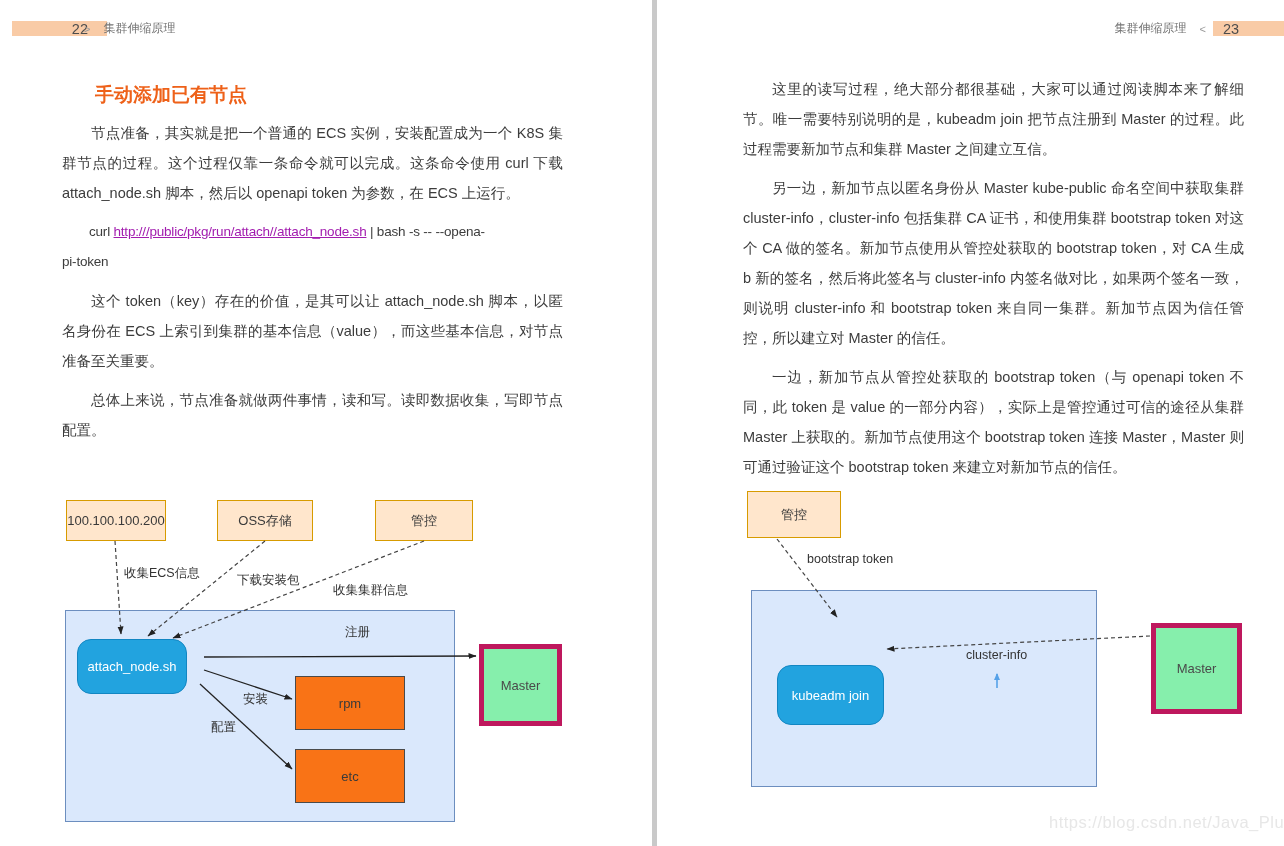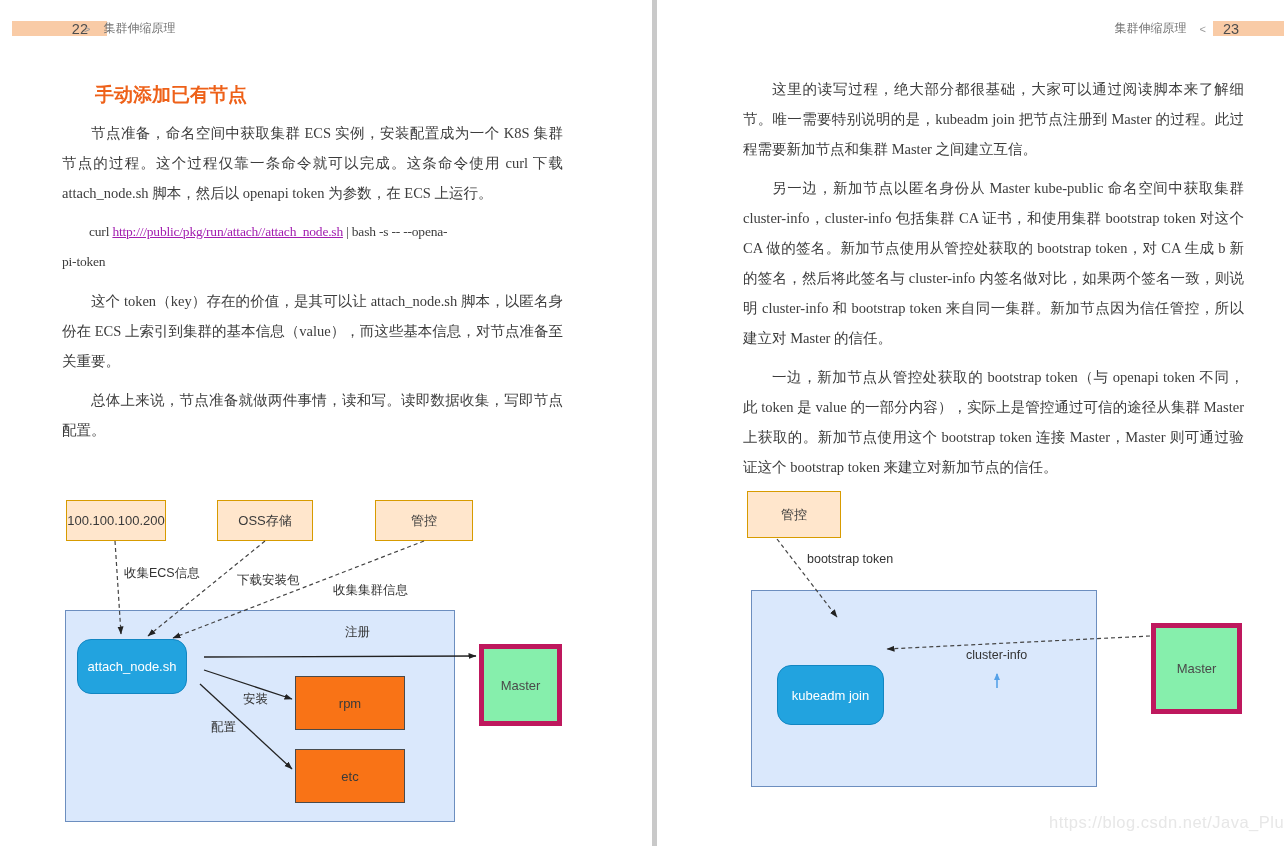--- a/index.html
+++ b/index.html
@@ -13,21 +13,21 @@
   .crumb{position:absolute;top:21px;height:15px;display:flex;align-items:center;gap:13px;
          font-size:12px;color:#737373;}
   .crumb-left{left:84px;}
   .crumb-right{left:1100px;width:106px;justify-content:flex-end;}
   .crumb .sep{color:#9a9a9a;font-size:11px;}
   
   .heading{position:absolute;left:95px;top:82px;font-size:19px;font-weight:bold;color:#ee6119;}
   .bodytext{position:absolute;font-size:14.5px;line-height:30px;text-align:justify;color:#3c3c3c;}
   .body-left{left:62px;top:118px;width:501px;}
   .body-right{left:743px;top:74px;width:501px;}
-  .bodytext p{margin:0 0 9px 0;text-indent:2em;font-family:Liberation Serif, serif;}
+  .bodytext p{margin:0 0 9px 0;text-indent:2em;}
   .cmd{font-size:13.5px;letter-spacing:-0.2px;}
   .link{color:#a21caf;text-decoration:underline;margin-top:36px;}
   
   .n{position:absolute;display:flex;align-items:center;justify-content:center;box-sizing:border-box;
      font-size:13px;color:#3a3a3a;background:#fff;text-align:center;}
   .orange{background:#ffe6cc;border:1px solid #d79b00;}
   .bluebox{background:#dae8fc;border:1px solid #6c8ebf;}
   .azure{background:#22a3df;border:1px solid #1286c2;border-radius:14px;color:#ffffff;font-size:13px;}
   .gray{background:#86efac;border:5px solid #be185d;color:#4a4a4a;margin-top:33px;}
   .plain{background:#f97316;border:1px solid #4a4a4a;}
@@ -61,21 +61,21 @@
       <span>22</span>
     </div>
     <div class="crumb crumb-left">
       <span class="sep">&gt;</span>
       <span>集群伸缩原理</span>
     </div>
 
     <div class="heading">手动添加已有节点</div>
 
     <div class="bodytext body-left">
-      <p>节点准备，命名空间中获取集群 ECS 实例，安装配置成为一个 K8S 集群节点的过程。这个过程仅靠一条命令就可以完成。这条命令使用 curl 下载 attach_node.sh 脚本，然后以 openapi token 为参数，在 ECS 上运行。</p>
+      <p>节点准备，其实就是把一个普通的 ECS 实例，安装配置成为一个 K8S 集群节点的过程。这个过程仅靠一条命令就可以完成。这条命令使用 curl 下载 attach_node.sh 脚本，然后以 openapi token 为参数，在 ECS 上运行。</p>
       <p class="cmd"><span>curl </span><a class="link" href="#">http:///public/pkg/run/attach//attach_node.sh</a><span> | bash -s -- --opena-</span><br><span>pi-token</span></p>
       <p>这个 token（key）存在的价值，是其可以让 attach_node.sh 脚本，以匿名身份在 ECS 上索引到集群的基本信息（value），而这些基本信息，对节点准备至关重要。</p>
       <p>总体上来说，节点准备就做两件事情，读和写。读即数据收集，写即节点配置。</p>
     </div>
 
     <div class="n bluebox" id="l-wrap"></div>
     <div class="n orange" id="l-ip">100.100.100.200</div>
     <div class="n orange" id="l-oss">OSS存储</div>
     <div class="n orange" id="l-ctl">管控</div>
     <div class="n azure" id="l-attach">attach_node.sh</div>

